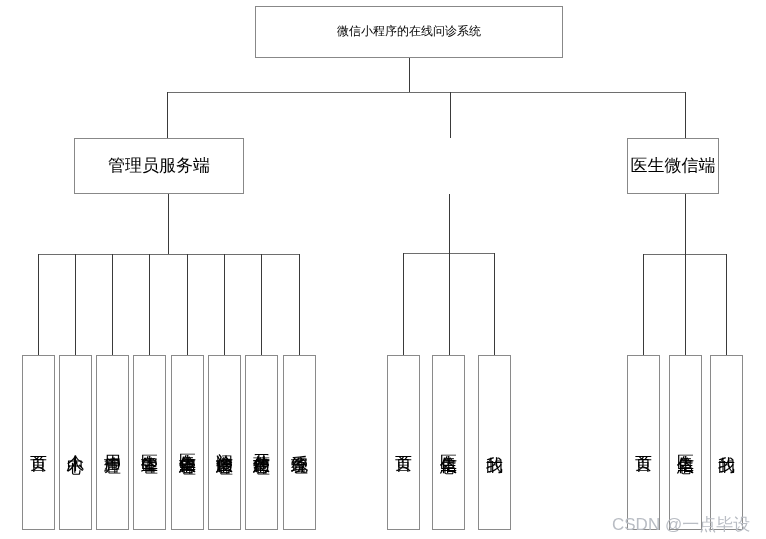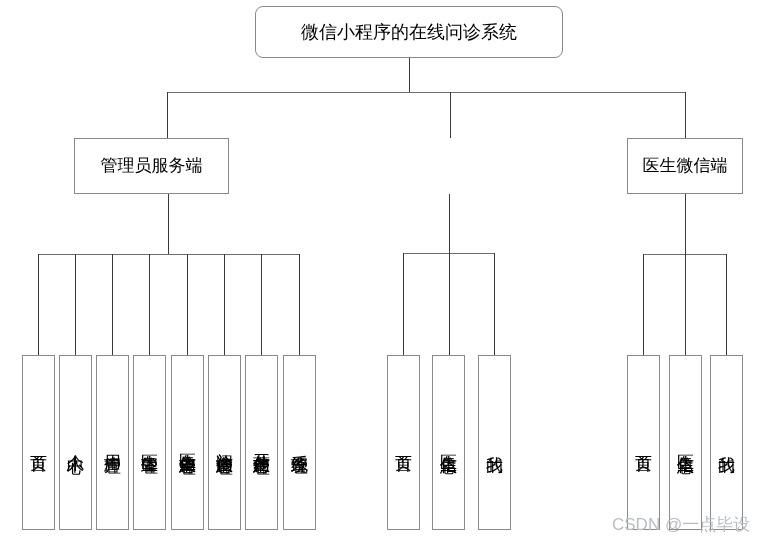--- a/index.html
+++ b/index.html
@@ -24,22 +24,21 @@
     box-sizing: border-box;
     border: 1px solid #888888;
     background: #ffffff;
     display: flex;
     align-items: center;
     justify-content: center;
     color: #000000;
     line-height: 1.15;
   }
   .node.root {
-    font-size: 18px;
-    border-radius: 8px;
+    font-size: 12px;
   }
   .node.level2 {
     font-size: 17px;
   }
 
   
   .leaf {
     position: absolute;
     box-sizing: border-box;
     border: 1px solid #8a8a8a;
@@ -90,26 +89,26 @@
   </div>
 
   <div class="vline" style="left:409px; top:58px; height:34px;"></div>
 
   <div class="hline" style="left:167px; top:92px; width:519px;"></div>
 
   <div class="vline" style="left:167px; top:92px; height:46px;"></div>
   <div class="vline" style="left:450px; top:92px; height:46px;"></div>
   <div class="vline" style="left:685px; top:92px; height:46px;"></div>
 
-  <div class="node level2" style="left:74px; top:138px; width:155px; height:56px;">
+  <div class="node level2" style="left:74px; top:138px; width:170px; height:56px;">
     <span>管理员服务端</span>
   </div>
 
 
-  <div class="node level2" style="left:627px; top:138px; width:116px; height:56px;">
+  <div class="node level2" style="left:627px; top:138px; width:92px; height:56px;">
     <span>医生微信端</span>
   </div>
 
   <div class="vline" style="left:168px; top:194px; height:60px;"></div>
   <div class="hline" style="left:38px; top:254px; width:261px;"></div>
 
   <div class="vline" style="left:38px;  top:254px; height:101px;"></div>
   <div class="vline" style="left:75px;  top:254px; height:101px;"></div>
   <div class="vline" style="left:112px; top:254px; height:101px;"></div>
   <div class="vline" style="left:149px; top:254px; height:101px;"></div>

